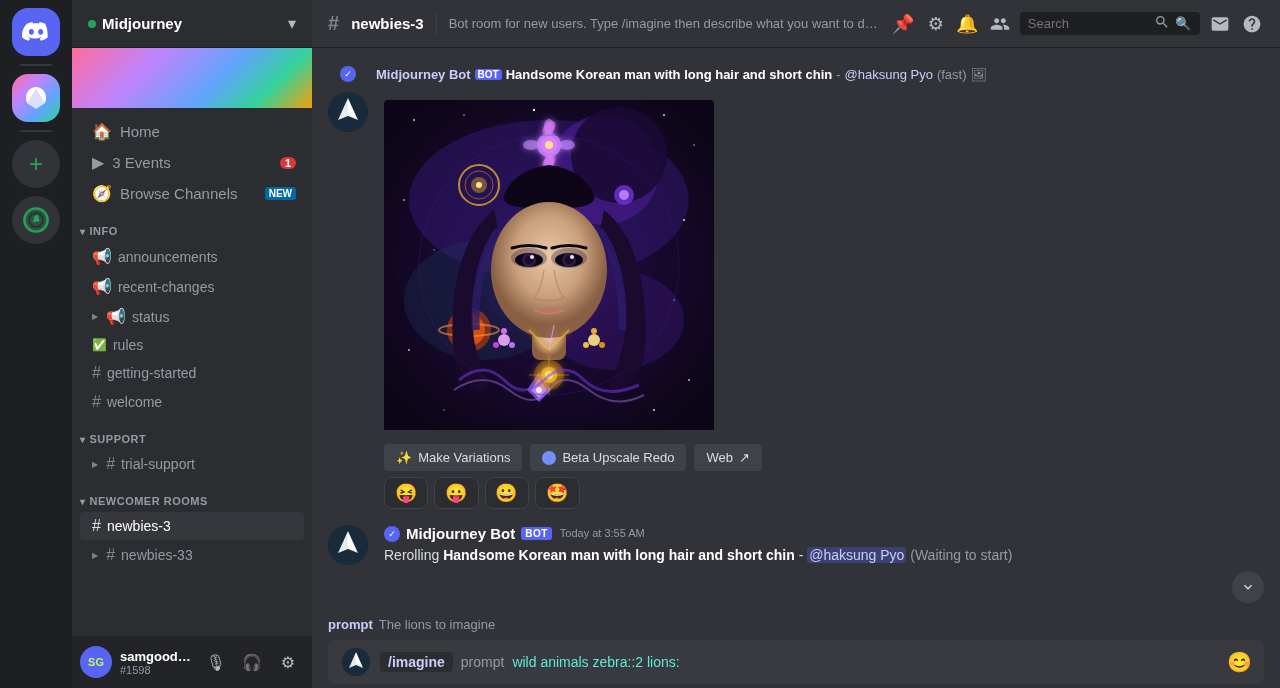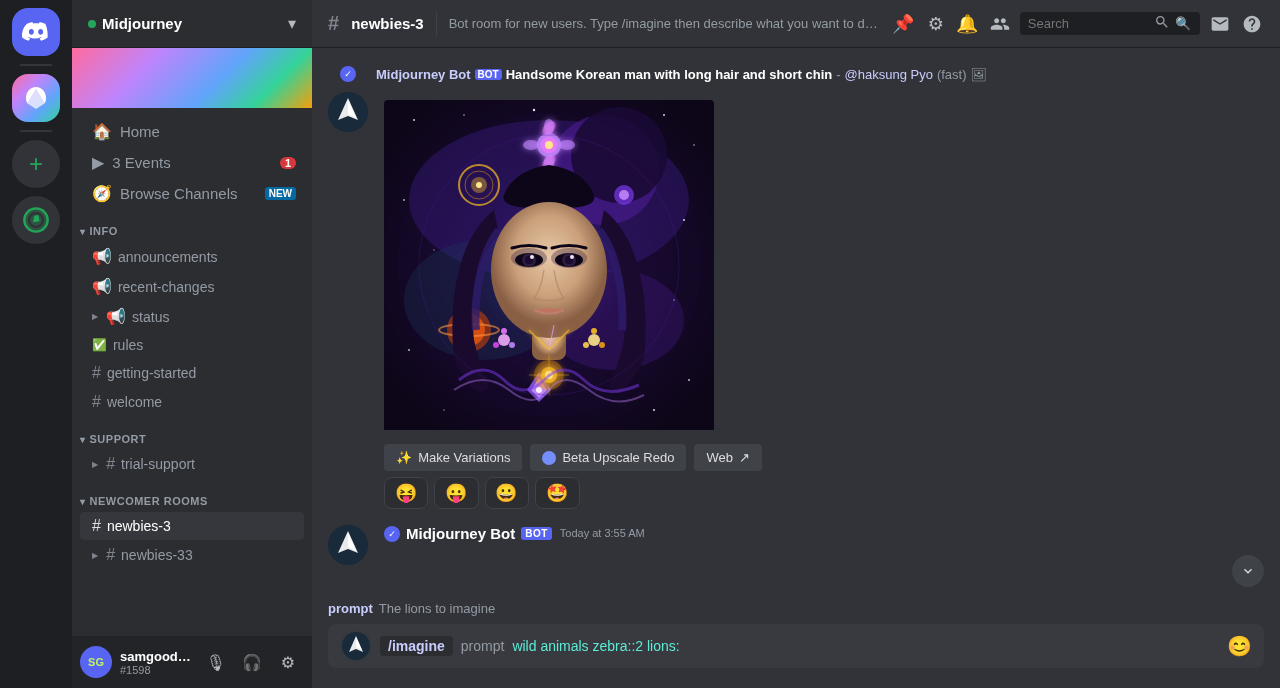--- a/index.html
+++ b/index.html
@@ -312,21 +312,21 @@
       display: flex;
       align-items: center;
       gap: 6px;
       color: #949ba4;
       font-size: 13px;
     }
     .prompt-label { color: #c9cdfb; font-weight: 600; }
 
     
     .message-input-area {
-      padding: 8px 16px 20px 16px;
+      padding: 8px 16px 4px 16px;
       flex-shrink: 0;
     }
     .message-input-box {
       background: #383a40;
       border-radius: 8px;
       display: flex;
       align-items: center;
       padding: 0 12px;
       gap: 8px;
       min-height: 44px;
@@ -817,20 +817,27 @@
       </div>
       <div class="message-content">
         <div class="message-header">
           <div style="display:flex;align-items:center;gap:6px;">
             <span style="width:16px;height:16px;border-radius:50%;background:#5865f2;display:inline-flex;align-items:center;justify-content:center;font-size:9px;color:white;">✓</span>
             <span class="message-author midjourney-bot">Midjourney Bot</span>
             <span class="bot-badge">BOT</span>
           </div>
           <span class="message-time">Today at 3:55 AM</span>
         </div>
+        <div class="message-text">
+          <span>Rerolling </span>
+          <strong>Handsome Korean man with long hair and short chin</strong>
+          <span> - </span>
+          <span class="mention">@haksung Pyo</span>
+          <span class="status-text"> (Waiting to start)</span>
+        </div>
       </div>
     </div>
 
     <button class="scroll-btn" style="position:absolute;right:16px;bottom:10px;">
       <svg width="16" height="16" viewBox="0 0 24 24" fill="#dcddde">
           <path d="M7.41 8.59L12 13.17l4.59-4.58L18 10l-6 6-6-6 1.41-1.41z"></path>
         </svg>
     </button>
   </div>
 

